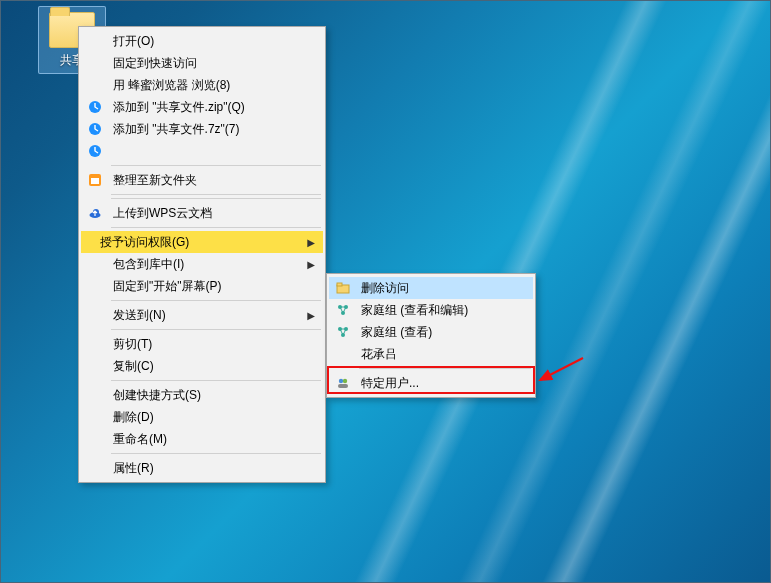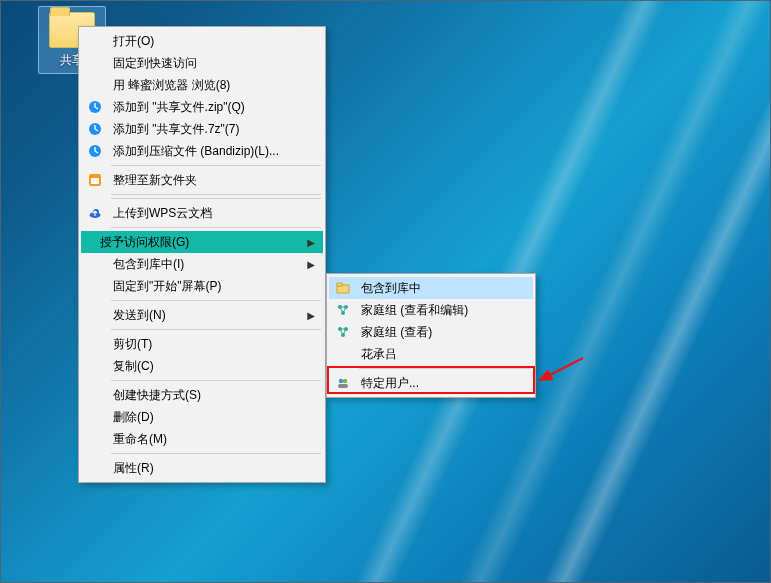--- a/index.html
+++ b/index.html
@@ -70,21 +70,21 @@
   .menu-item {
     position: relative;
     display: flex;
     align-items: center;
     height: 22px;
     padding: 0 26px 0 32px;
     white-space: nowrap;
     color: #000;
     cursor: default;
   }
-  .menu-item.hl { background:#14b8a6;padding-left:19px; }
+  .menu-item.hl { background:#fde047;padding-left:19px; }
   .menu-item.hl-sub { background:#bfe3ff; }
   .menu-item .arrow {
     position:absolute; right:8px; top:50%; transform:translateY(-50%);
     font-size:10px; color:#333;
   }
   .menu .sep {
     height:1px; margin:3px 2px 3px 30px; background:#d0d0d0;
   }
   .ico-slot {
     position:absolute; left:6px; top:50%; transform:translateY(-50%);
@@ -143,21 +143,20 @@
     </span>
     <span>添加到 "共享文件.7z"(7)</span>
   </div>
   <div class="menu-item">
     <span class="ico-slot">
       <svg width="14" height="14">
           <circle cx="7" cy="7" r="6" fill="#1e90ff"></circle>
           <path d="M7 3v4l3 2" stroke="#fff" stroke-width="1.4" fill="none"></path>
         </svg>
     </span>
-    <span>添加到压缩文件 (Bandizip)(L)...</span>
   </div>
 
   <div class="sep"></div>
 
   <div class="menu-item">
     <span class="ico-slot">
       <svg width="14" height="14">
           <rect x="1" y="1" width="12" height="12" rx="2" fill="#ff9a1f"></rect>
           <rect x="3" y="5" width="8" height="6" fill="#fff"></rect>
         </svg>
@@ -233,21 +232,21 @@
 <div id="menu-sub" class="menu">
   <div class="gutter"></div>
 
   <div class="menu-item hl-sub">
     <span class="ico-slot">
       <svg width="14" height="14">
           <rect x="1" y="4" width="12" height="8" fill="#f7d46e" stroke="#c9a638"></rect>
           <rect x="1" y="2" width="5" height="3" fill="#f7d46e" stroke="#c9a638"></rect>
         </svg>
     </span>
-    <span>包含到库中</span>
+    <span>删除访问</span>
   </div>
   <div class="menu-item">
     <span class="ico-slot">
       <svg width="14" height="14">
           <circle cx="4" cy="4" r="2" fill="#3a9"></circle>
           <circle cx="10" cy="4" r="2" fill="#3a9"></circle>
           <circle cx="7" cy="10" r="2" fill="#3a9"></circle>
           <path d="M4 4L10 4 7 10z" fill="none" stroke="#3a9"></path>
         </svg>
     </span>

